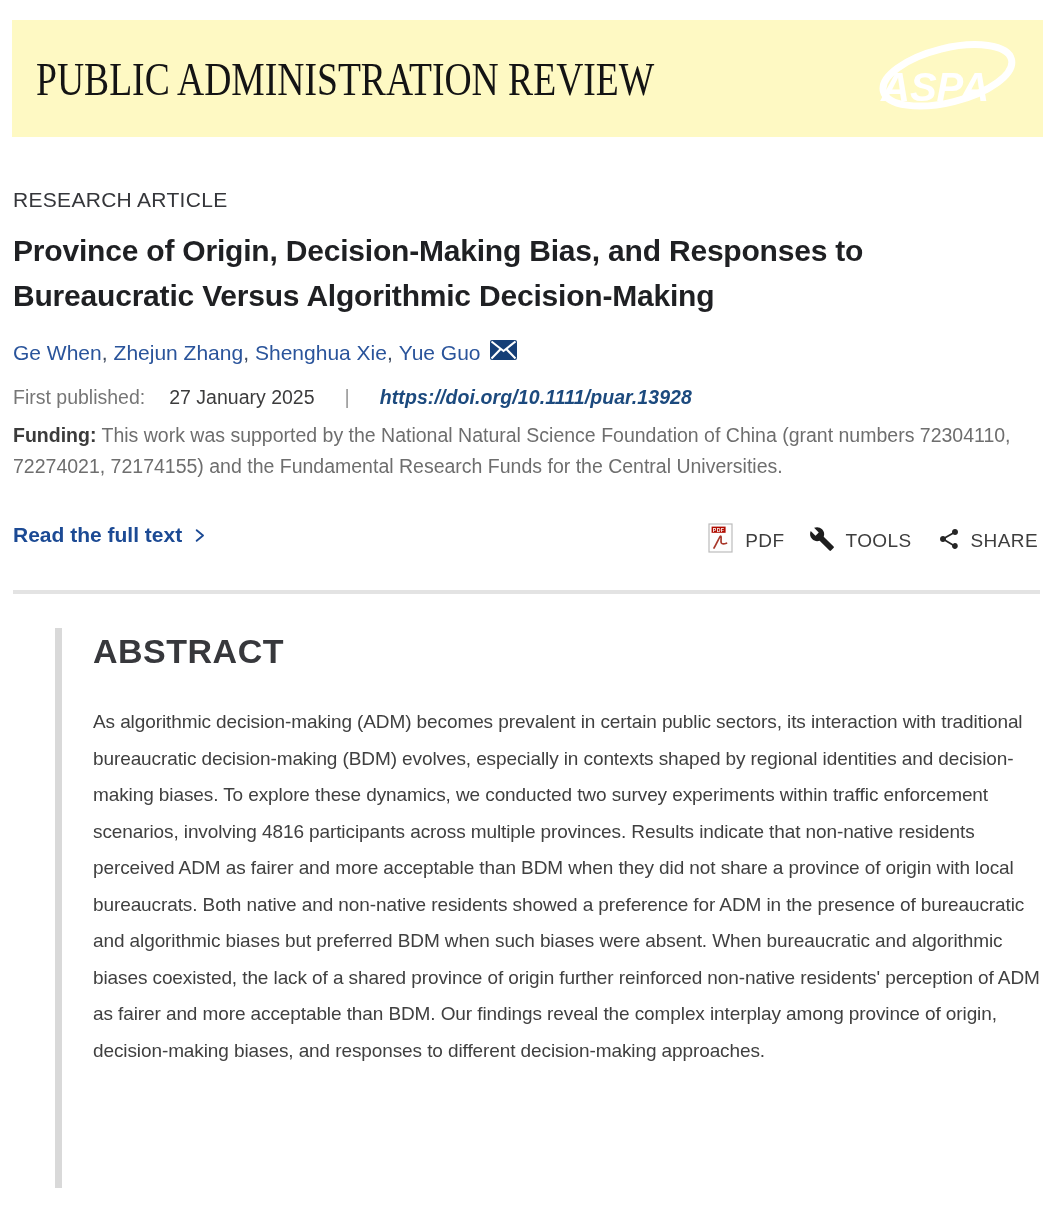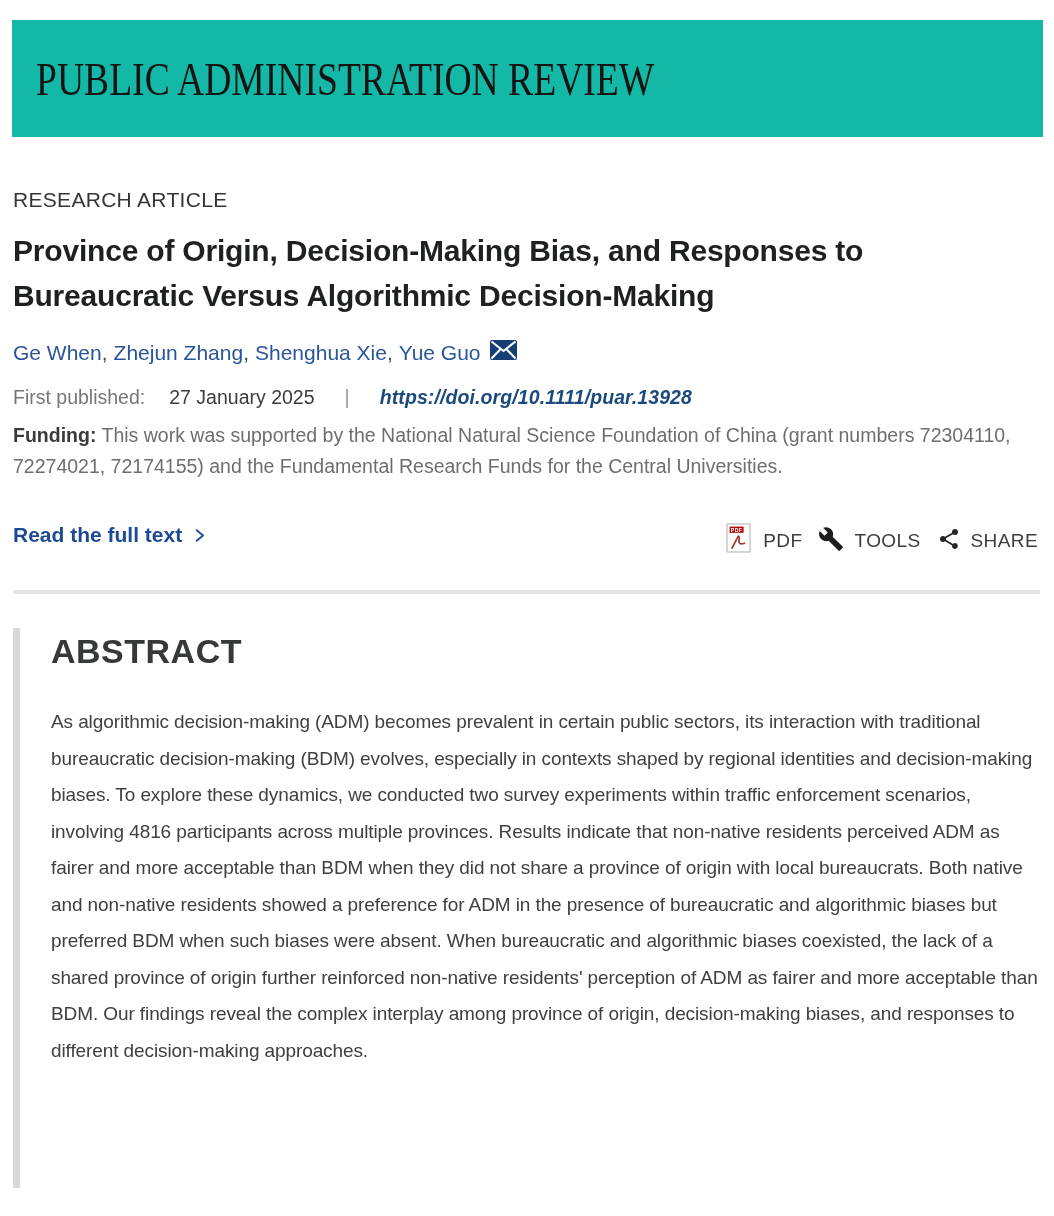--- a/index.html
+++ b/index.html
@@ -9,21 +9,21 @@
     font-family:"Liberation Sans", sans-serif;
     color:#2c2d30;
     overflow:hidden;
   }
   .page { width:1054px; }
 
   
   .banner {
     margin:20px 11px 0 12px;
     height:117px;
-    background:#14b8a6;
+    background:#fef9c3;
     display:flex; align-items:center; justify-content:space-between;
     padding:0 22px 0 24px;
   }
   .banner-title-wrap { flex:1; overflow:visible; }
   .banner-title {
     display:inline-block;
     font-family:"Liberation Serif", serif;
     font-size:47px;
     color:#141414;
     white-space:nowrap;
@@ -79,36 +79,37 @@
   
   .actions-row {
     margin-top:42px;
     display:flex; justify-content:space-between; align-items:flex-start;
   }
   .read-link {
     display:flex; align-items:center; gap:9px;
     font-size:21px; font-weight:bold; color:#1c4a94;
     text-decoration:none; cursor:pointer;
   }
-  .action-buttons { display:flex; align-items:center; gap:16px; margin-right:2px; }
+  .action-buttons { display:flex; align-items:center; gap:25px; margin-right:2px; }
   .action-btn {
     display:flex; align-items:center; gap:10px;
     font-size:19px; color:#3d3d3d; letter-spacing:0.4px;
     cursor:pointer; background:none; border:none;
     font-family:"Liberation Sans", sans-serif;
   }
 
   .divider { margin-top:31px; height:4px; background:#e3e3e3; }
 
   
   .abstract-section {
     margin-top:34px;
     border-left:7px solid #d9d9d9;
     padding:4px 0 26px 31px;
     min-height:560px;
+    margin-left:42px;
   }
   .abstract-heading {
     font-size:34px;
     font-weight:600;
     color:#37383c;
     letter-spacing:0.5px;
   }
   .abstract-text {
     margin-top:33px;
     max-width:1002px;
@@ -119,20 +120,28 @@
   }
 </style>
 </head>
 <body>
 
 <div class="page">
 
   <header class="banner">
     <div class="banner-title-wrap">
       <span class="banner-title">PUBLIC ADMINISTRATION REVIEW</span>
+    </div>
+    <div class="aspa-logo">
+      <svg width="152" height="96" viewBox="0 0 152 96">
+        <g transform="rotate(-14 76 48)">
+          <ellipse cx="79" cy="46" rx="66" ry="27" fill="none" stroke="#ffffff" stroke-width="7"></ellipse>
+        </g>
+        <text x="12" y="71" font-family="Liberation Sans, sans-serif" font-size="40" font-weight="bold" font-style="italic" fill="#ffffff">ASPA</text>
+      </svg>
     </div>
   </header>
 
   <main class="content">
 
     <div class="kicker">RESEARCH ARTICLE</div>
 
     <h1 class="title">Province of Origin, Decision-Making Bias, and Responses to Bureaucratic Versus Algorithmic Decision-Making</h1>
 
     <div class="authors">

